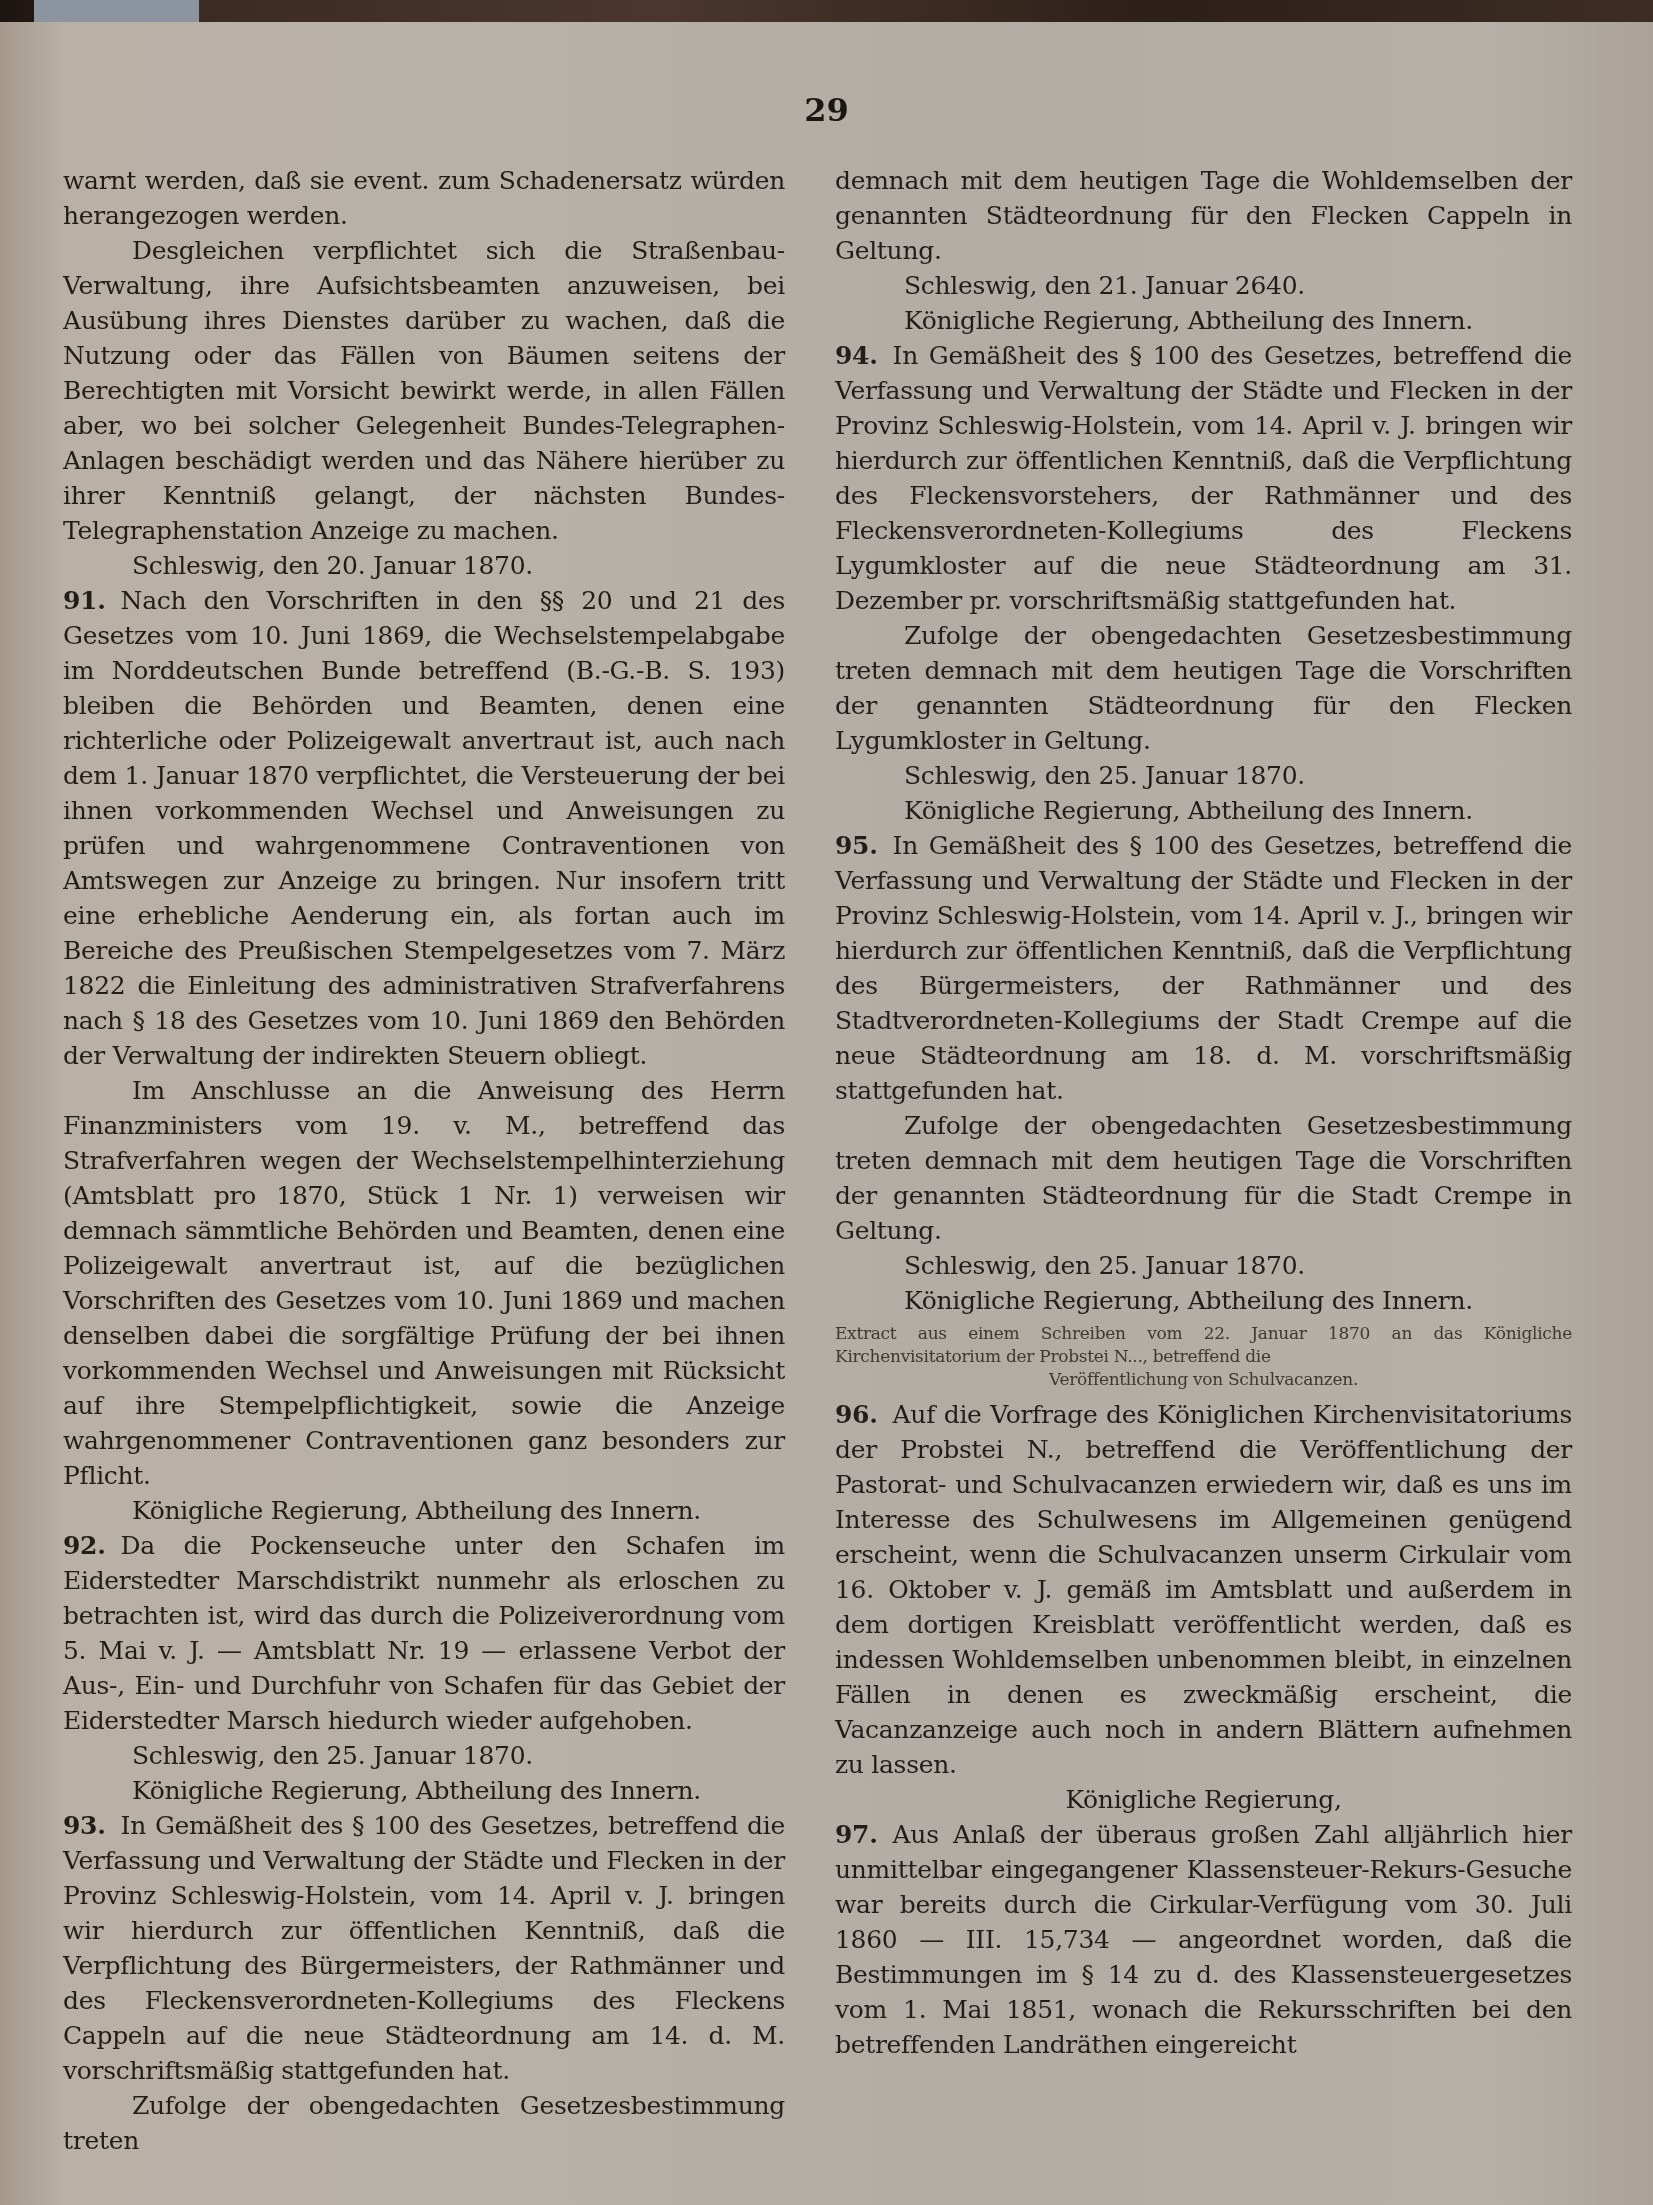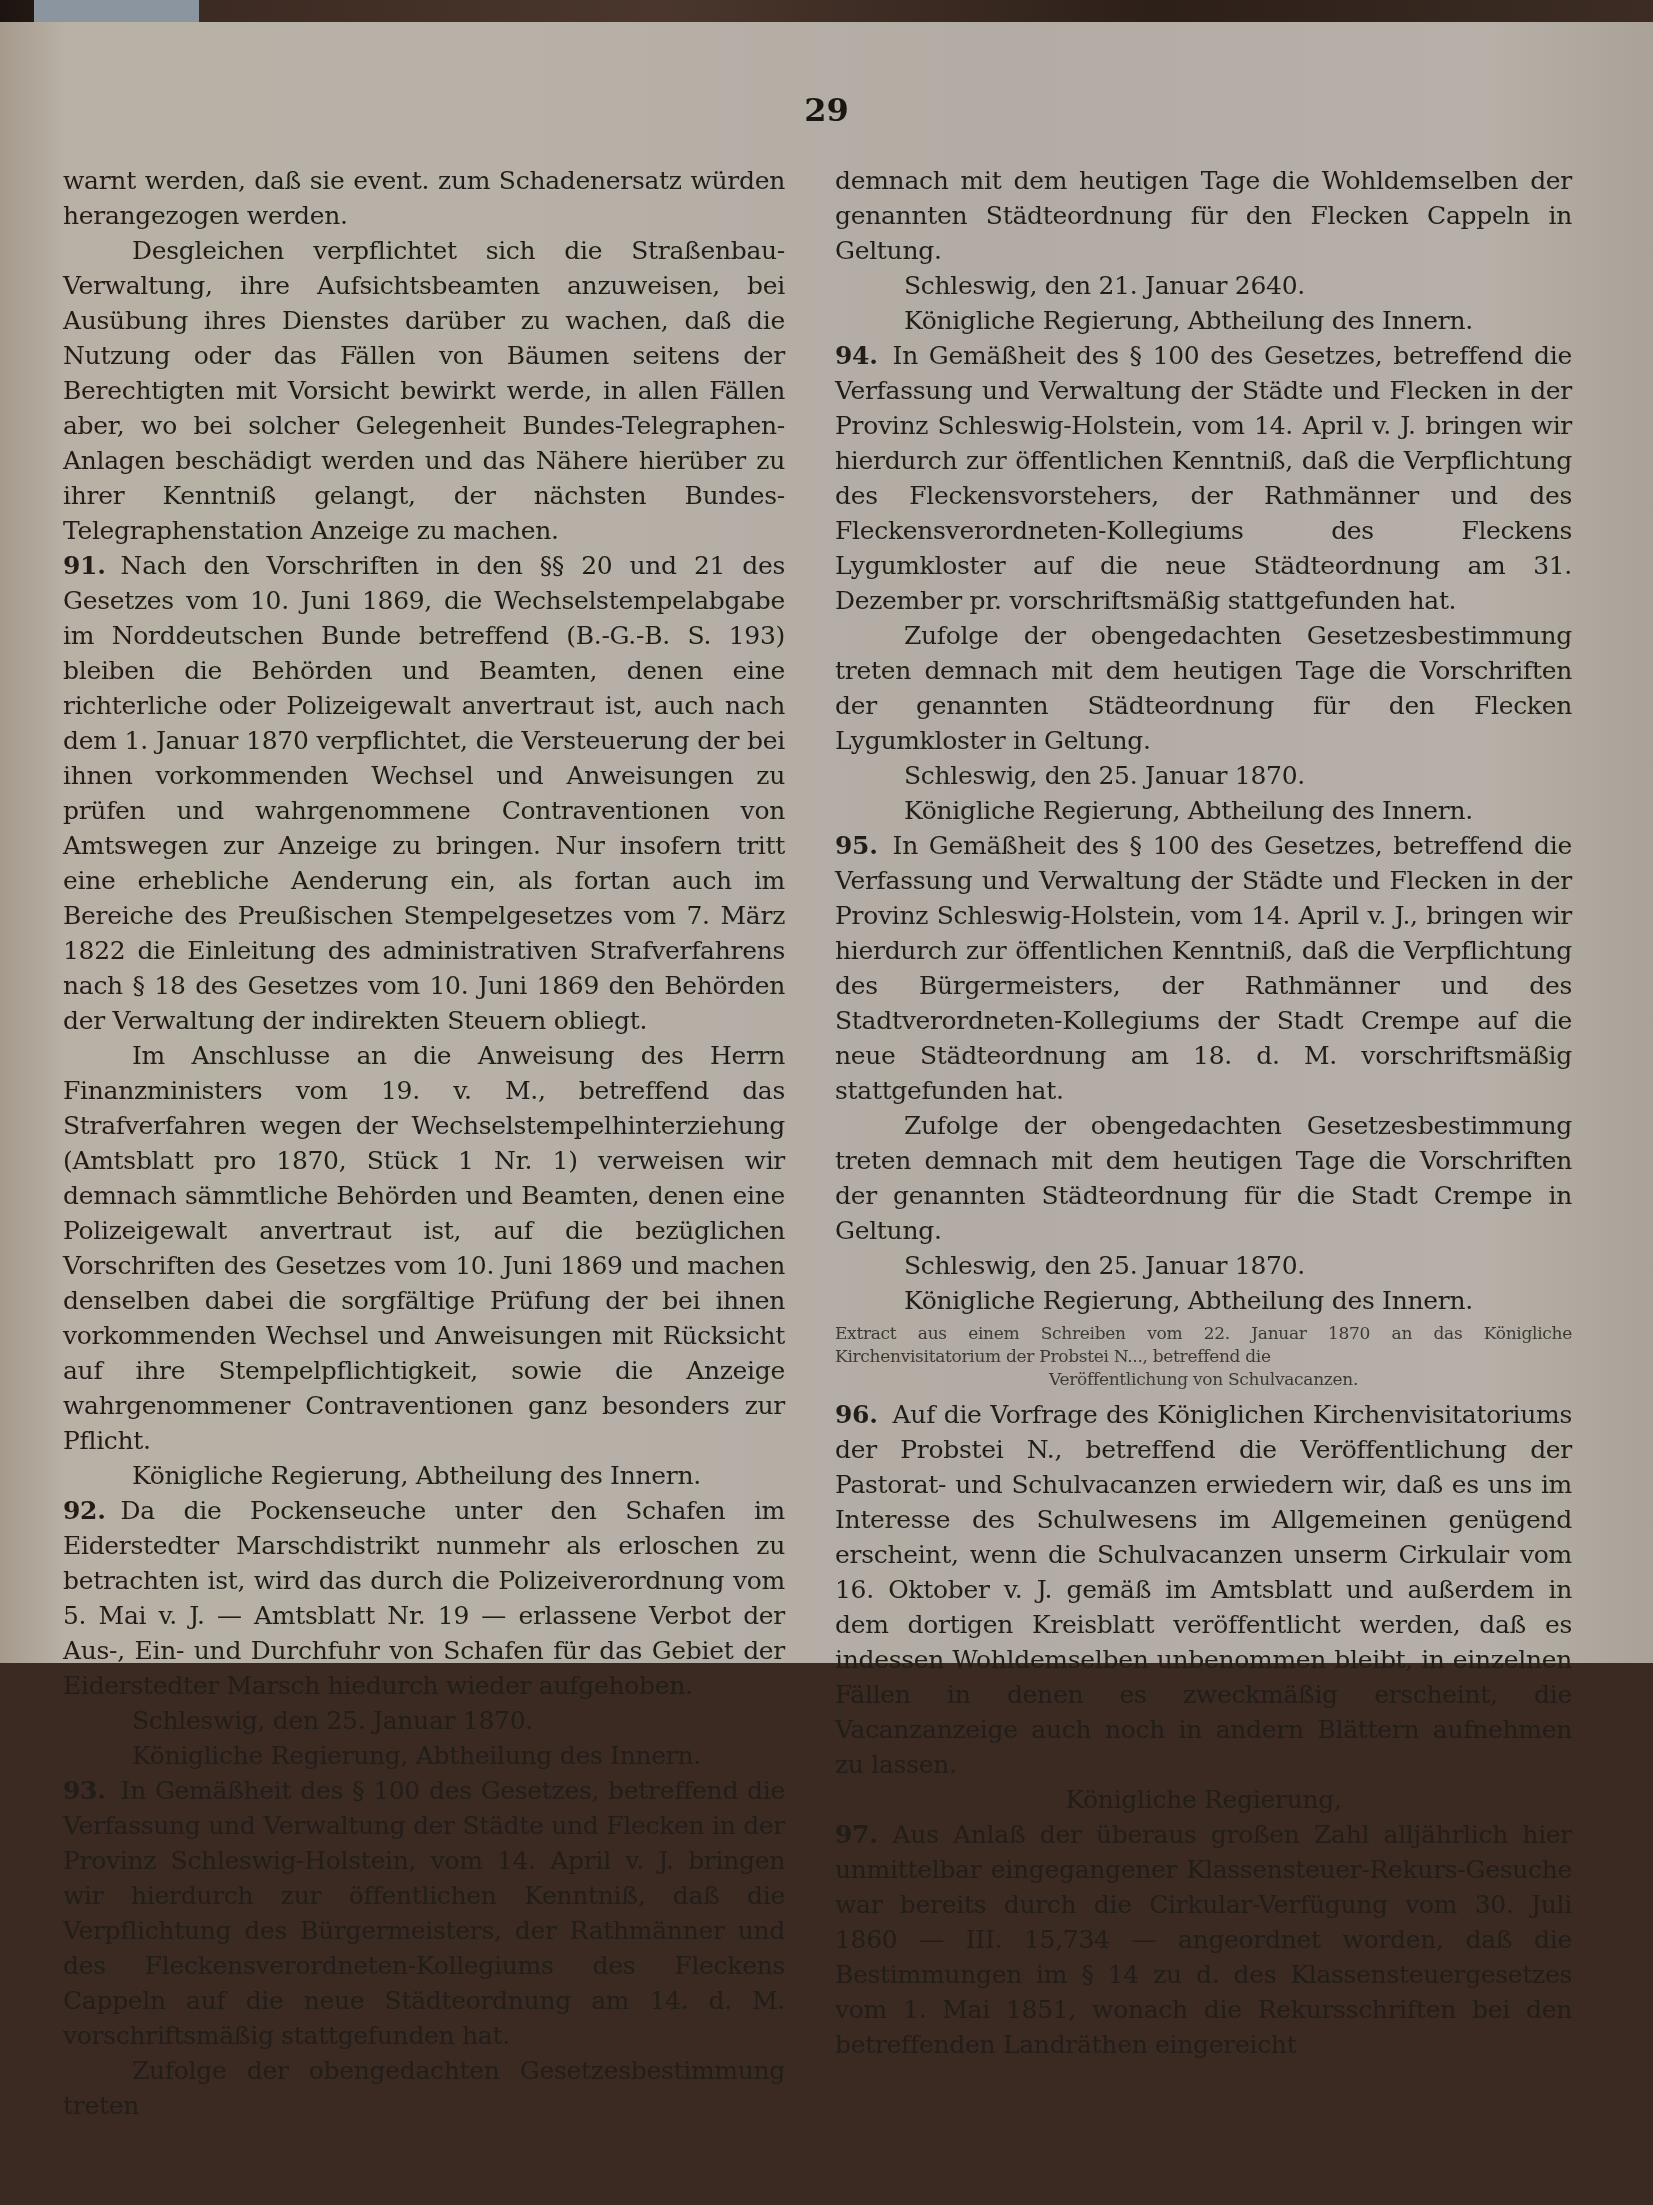--- a/index.html
+++ b/index.html
@@ -7,21 +7,21 @@
     width: 1653px; height: 2205px; overflow: hidden;
     background: #3a2a22;
     font-family: "DejaVu Serif", serif;
   }
   .top-band {
     position: absolute; left: 0; top: 0; width: 1653px; height: 27.6px;
     background: linear-gradient(90deg, #1c1410 0%, #3b2a22 10%, #4a362c 40%, #2d2019 70%, #3c2c24 100%);
   }
   .top-band .notch { position:absolute; left:34px; top:0; width:165px; height:27.6px; background:#8a95a0; }
   .page {
-    position: absolute; left: 0; top: 22px; width: 1653px; height: 1641px;
+    position: absolute; left: 0; top: 22px; width: 1653px; height: 2183px;
     background: linear-gradient(90deg, #a59a8c 0%, #b9b1a6 4%, #b8b1a8 30%, #b2aca4 60%, #b6b0a8 90%, #aaa298 100%);
     color: #221d19;
   }
   .page-number {
     position: absolute; left: 0; width: 1653px; top: 69px;
     text-align: center; font-weight: bold; font-size: 32px; color: #1a1612;
   }
   .col {
     position: absolute; top: 141px;
     font-size: 25px; line-height: 35px; text-align: justify;
@@ -46,20 +46,21 @@
 <div class="top-band">
   <div class="notch"></div>
 </div>
 
 <div class="page">
   <div class="page-number">29</div>
 
   <div class="col left">
     <p class="para">warnt werden, daß sie event. zum Schadenersatz würden herangezogen werden.</p>
     <p class="para indent">Desgleichen verpflichtet sich die Straßenbau-Verwaltung, ihre Aufsichtsbeamten anzuweisen, bei Ausübung ihres Dienstes darüber zu wachen, daß die Nutzung oder das Fällen von Bäumen seitens der Berechtigten mit Vorsicht bewirkt werde, in allen Fällen aber, wo bei solcher Gelegenheit Bundes-Telegraphen-Anlagen beschädigt werden und das Nähere hierüber zu ihrer Kenntniß gelangt, der nächsten Bundes-Telegraphenstation Anzeige zu machen.</p>
+    <p class="sig">Schleswig, den 20. Januar 1870.</p>
 
     <p class="para"><span class="num">91.</span><span>Nach den Vorschriften in den §§ 20 und 21 des Gesetzes vom 10. Juni 1869, die Wechselstempelabgabe im Norddeutschen Bunde betreffend (B.-G.-B. S. 193) bleiben die Behörden und Beamten, denen eine richterliche oder Polizeigewalt anvertraut ist, auch nach dem 1. Januar 1870 verpflichtet, die Versteuerung der bei ihnen vorkommenden Wechsel und Anweisungen zu prüfen und wahrgenommene Contraventionen von Amtswegen zur Anzeige zu bringen. Nur insofern tritt eine erhebliche Aenderung ein, als fortan auch im Bereiche des Preußischen Stempelgesetzes vom 7. März 1822 die Einleitung des administrativen Strafverfahrens nach § 18 des Gesetzes vom 10. Juni 1869 den Behörden der Verwaltung der indirekten Steuern obliegt.</span></p>
     <p class="para indent">Im Anschlusse an die Anweisung des Herrn Finanzministers vom 19. v. M., betreffend das Strafverfahren wegen der Wechselstempelhinterziehung (Amtsblatt pro 1870, Stück 1 Nr. 1) verweisen wir demnach sämmtliche Behörden und Beamten, denen eine Polizeigewalt anvertraut ist, auf die bezüglichen Vorschriften des Gesetzes vom 10. Juni 1869 und machen denselben dabei die sorgfältige Prüfung der bei ihnen vorkommenden Wechsel und Anweisungen mit Rücksicht auf ihre Stempelpflichtigkeit, sowie die Anzeige wahrgenommener Contraventionen ganz besonders zur Pflicht.</p>
     <p class="sig">Königliche Regierung, Abtheilung des Innern.</p>
 
     <p class="para"><span class="num">92.</span><span>Da die Pockenseuche unter den Schafen im Eiderstedter Marschdistrikt nunmehr als erloschen zu betrachten ist, wird das durch die Polizeiverordnung vom 5. Mai v. J. — Amtsblatt Nr. 19 — erlassene Verbot der Aus-, Ein- und Durchfuhr von Schafen für das Gebiet der Eiderstedter Marsch hiedurch wieder aufgehoben.</span></p>
     <p class="sig">Schleswig, den 25. Januar 1870.</p>
     <p class="sig">Königliche Regierung, Abtheilung des Innern.</p>
 
     <p class="para"><span class="num">93.</span><span>In Gemäßheit des § 100 des Gesetzes, betreffend die Verfassung und Verwaltung der Städte und Flecken in der Provinz Schleswig-Holstein, vom 14. April v. J. bringen wir hierdurch zur öffentlichen Kenntniß, daß die Verpflichtung des Bürgermeisters, der Rathmänner und des Fleckensverordneten-Kollegiums des Fleckens Cappeln auf die neue Städteordnung am 14. d. M. vorschriftsmäßig stattgefunden hat.</span></p>

